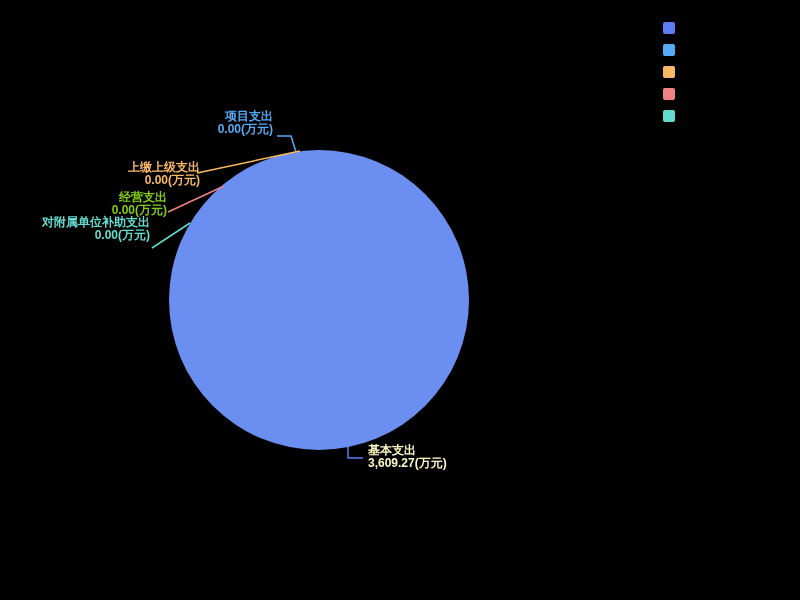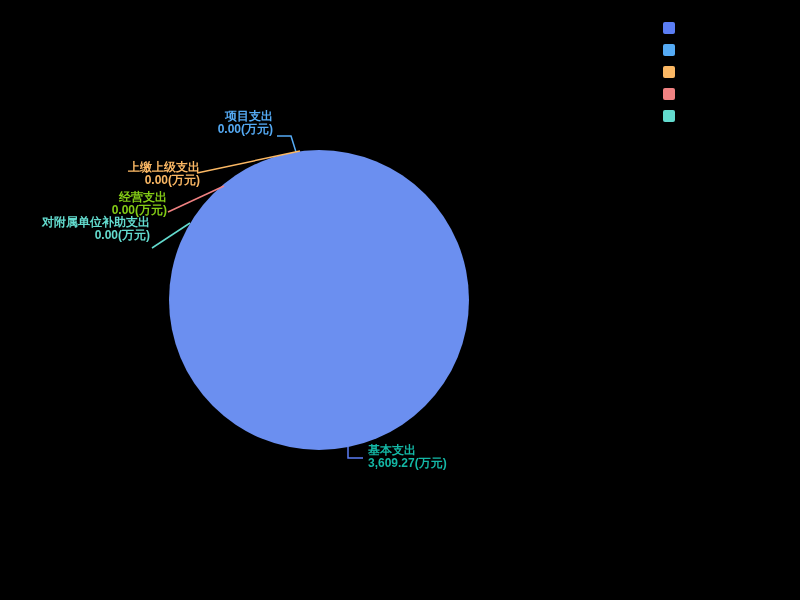--- a/index.html
+++ b/index.html
@@ -54,21 +54,21 @@
   <div class="callout right" id="callout-operating" style="color: #84cc16;">
     <span class="line">经营支出</span>
     <span class="line">0.00(万元)</span>
   </div>
 
   <div class="callout right" id="callout-subsidy" style="color: rgb(99, 219, 206);">
     <span class="line">对附属单位补助支出</span>
     <span class="line">0.00(万元)</span>
   </div>
 
-  <div class="callout left" id="callout-basic" style="color: #14b8a6;">
+  <div class="callout left" id="callout-basic" style="color: #fef9c3;">
     <span class="line">基本支出</span>
     <span class="line">3,609.27(万元)</span>
   </div>
 
   <div id="legend">
     <div class="legend-swatch" style="background-color: rgb(91, 126, 245);"></div>
     <div class="legend-swatch" style="background-color: rgb(85, 171, 245);"></div>
     <div class="legend-swatch" style="background-color: rgb(251, 184, 100);"></div>
     <div class="legend-swatch" style="background-color: rgb(240, 130, 130);"></div>
     <div class="legend-swatch" style="background-color: rgb(99, 219, 206);"></div>

